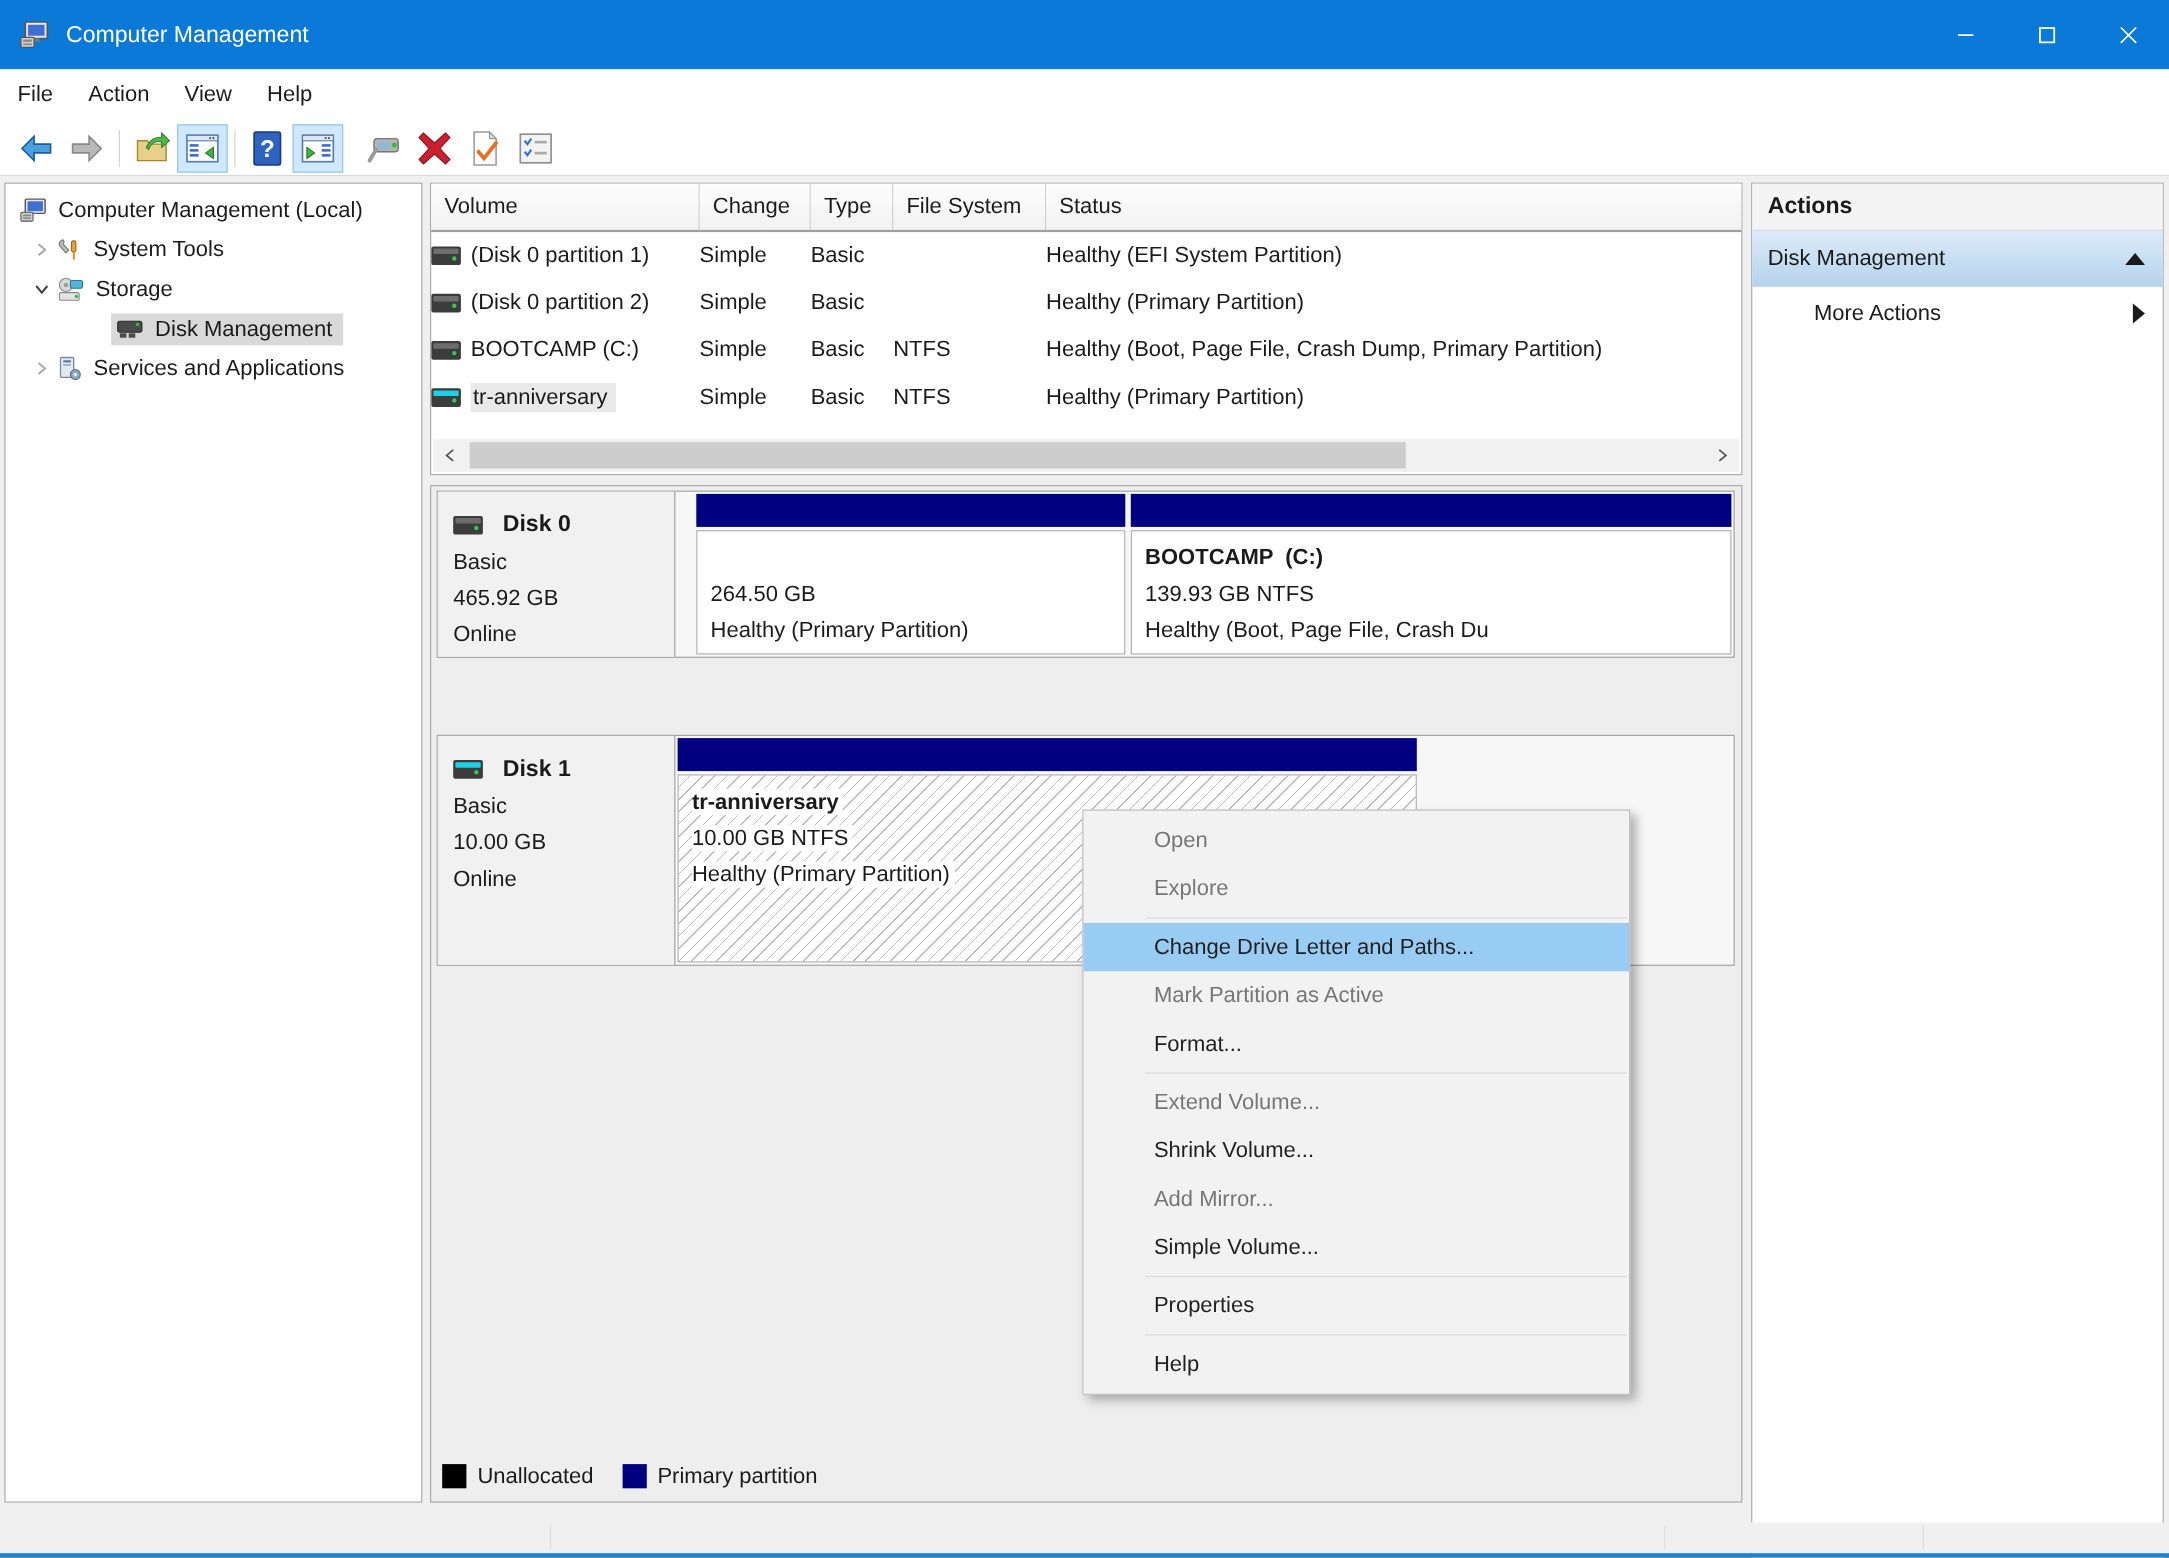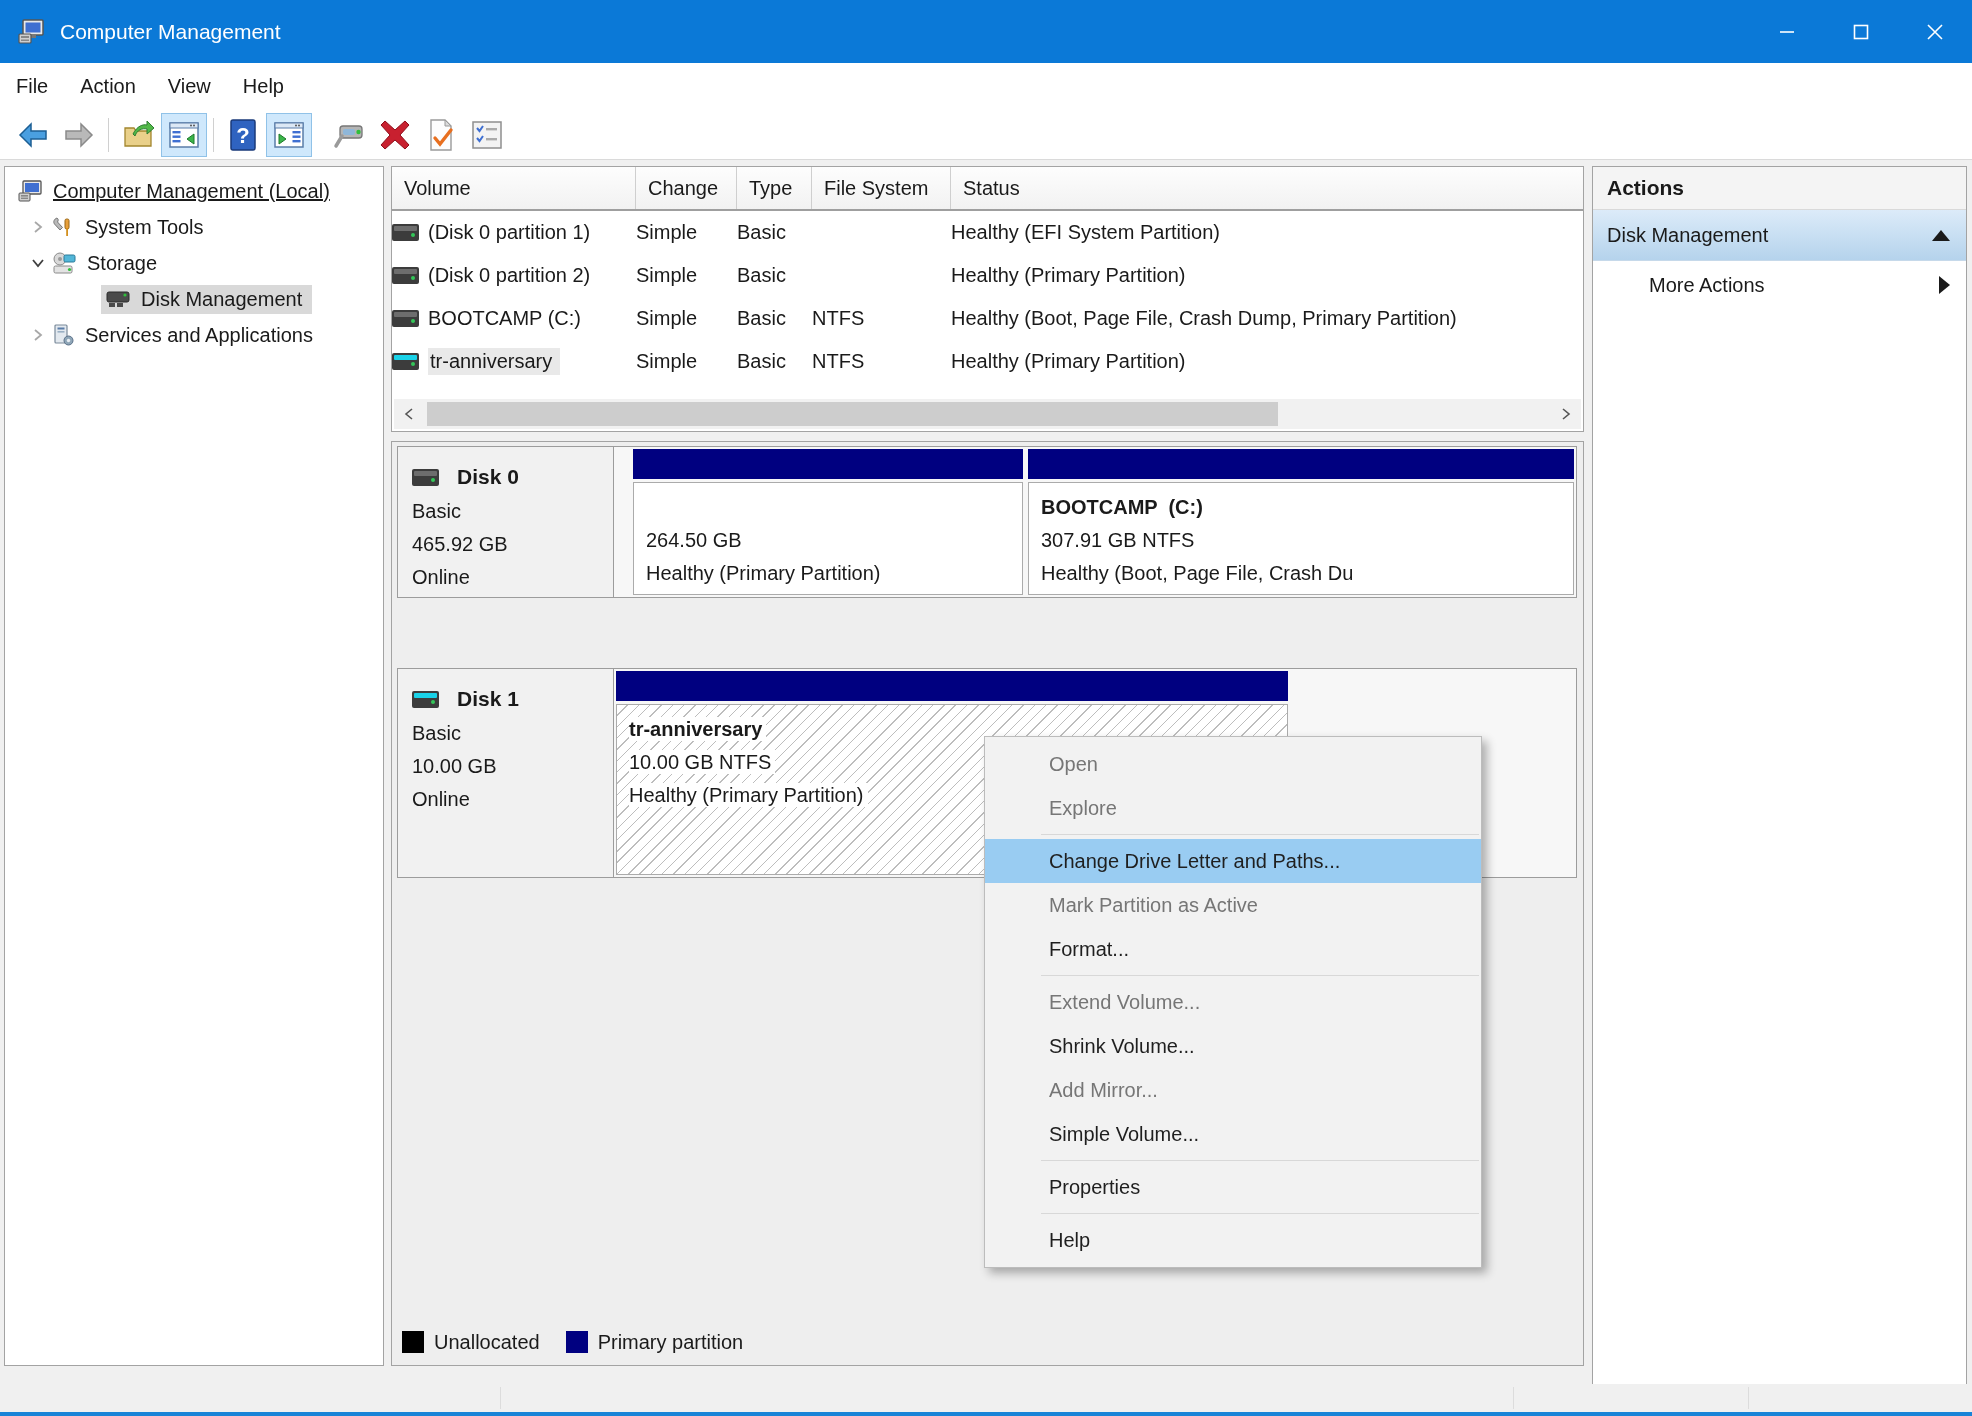--- a/index.html
+++ b/index.html
@@ -213,21 +213,21 @@
         <rect x="3" y="3" width="28" height="26" fill="#f3f3f3" stroke="#8f8f8f" stroke-width="1.5"></rect>
         <path d="M7 9 L9.5 12 L13 7" fill="none" stroke="#3f6fd1" stroke-width="2"></path>
         <path d="M7 19 L9.5 22 L13 17" fill="none" stroke="#3f6fd1" stroke-width="2"></path>
         <rect x="16" y="9" width="11" height="2.4" fill="#aaa"></rect>
         <rect x="16" y="19" width="11" height="2.4" fill="#aaa"></rect>
       </svg>
     </div>
   </div>
 
   <div class="pane tree-pane">
-    <div class="tree-item" style="padding-left:12px;text-decoration:underline;">
+    <div class="tree-item" style="padding-left:12px;">
       <span class="t-icon">
         <svg width="26" height="24" viewBox="0 0 26 24">
           <rect x="6" y="2" width="18" height="13" rx="1" fill="#e8e8e8" stroke="#555" stroke-width="1.3"></rect>
           <rect x="8" y="4" width="14" height="9" fill="#3f6fd1"></rect>
           <rect x="2" y="14" width="11" height="8" rx="1" fill="#cfcfcf" stroke="#555" stroke-width="1"></rect>
           <rect x="4" y="16" width="7" height="1.6" fill="#888"></rect>
             <rect x="4" y="18.6" width="7" height="1.4" fill="#888"></rect>
         </svg>
       </span>
       <span>Computer Management (Local)</span>
@@ -379,21 +379,21 @@
           <div class="part-body">
             <div class="pb-l b"></div>
             <div class="pb-l">264.50 GB</div>
             <div class="pb-l">Healthy (Primary Partition)</div>
           </div>
         </div>
         <div class="part" style="flex:1;">
           <div class="part-bar"></div>
           <div class="part-body">
             <div class="pb-l b">BOOTCAMP  (C:)</div>
-            <div class="pb-l">307.91 GB NTFS</div>
+            <div class="pb-l">139.93 GB NTFS</div>
             <div class="pb-l">Healthy (Boot, Page File, Crash Du</div>
           </div>
         </div>
       </div>
     </div>
 
     <div class="disk-row dr1">
       <div class="disk-label">
         <div class="dl-name">
           <span class="drive-ico cyan"></span>

